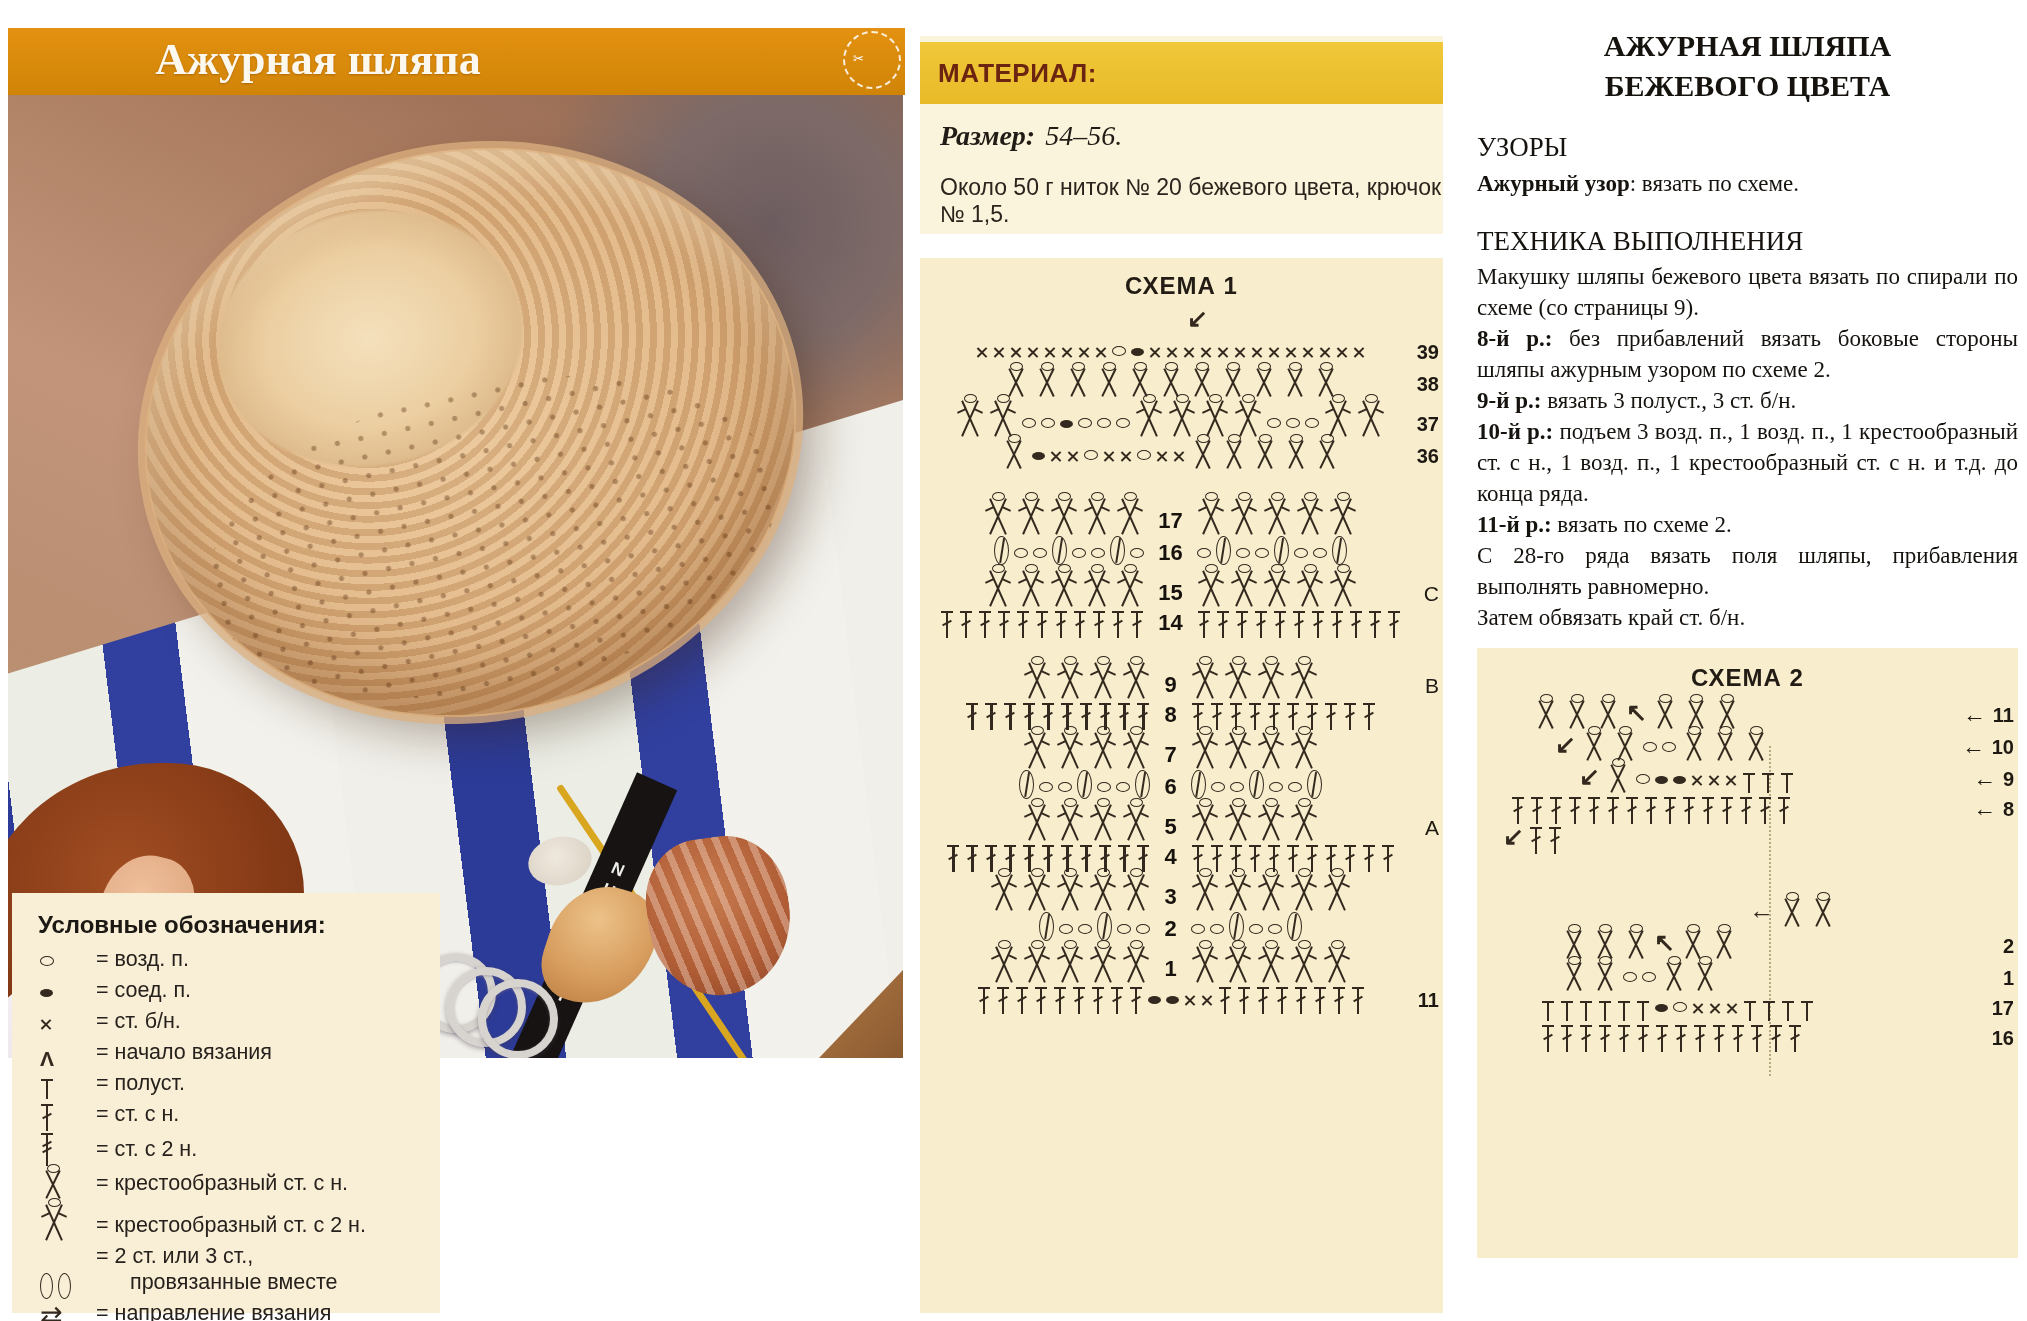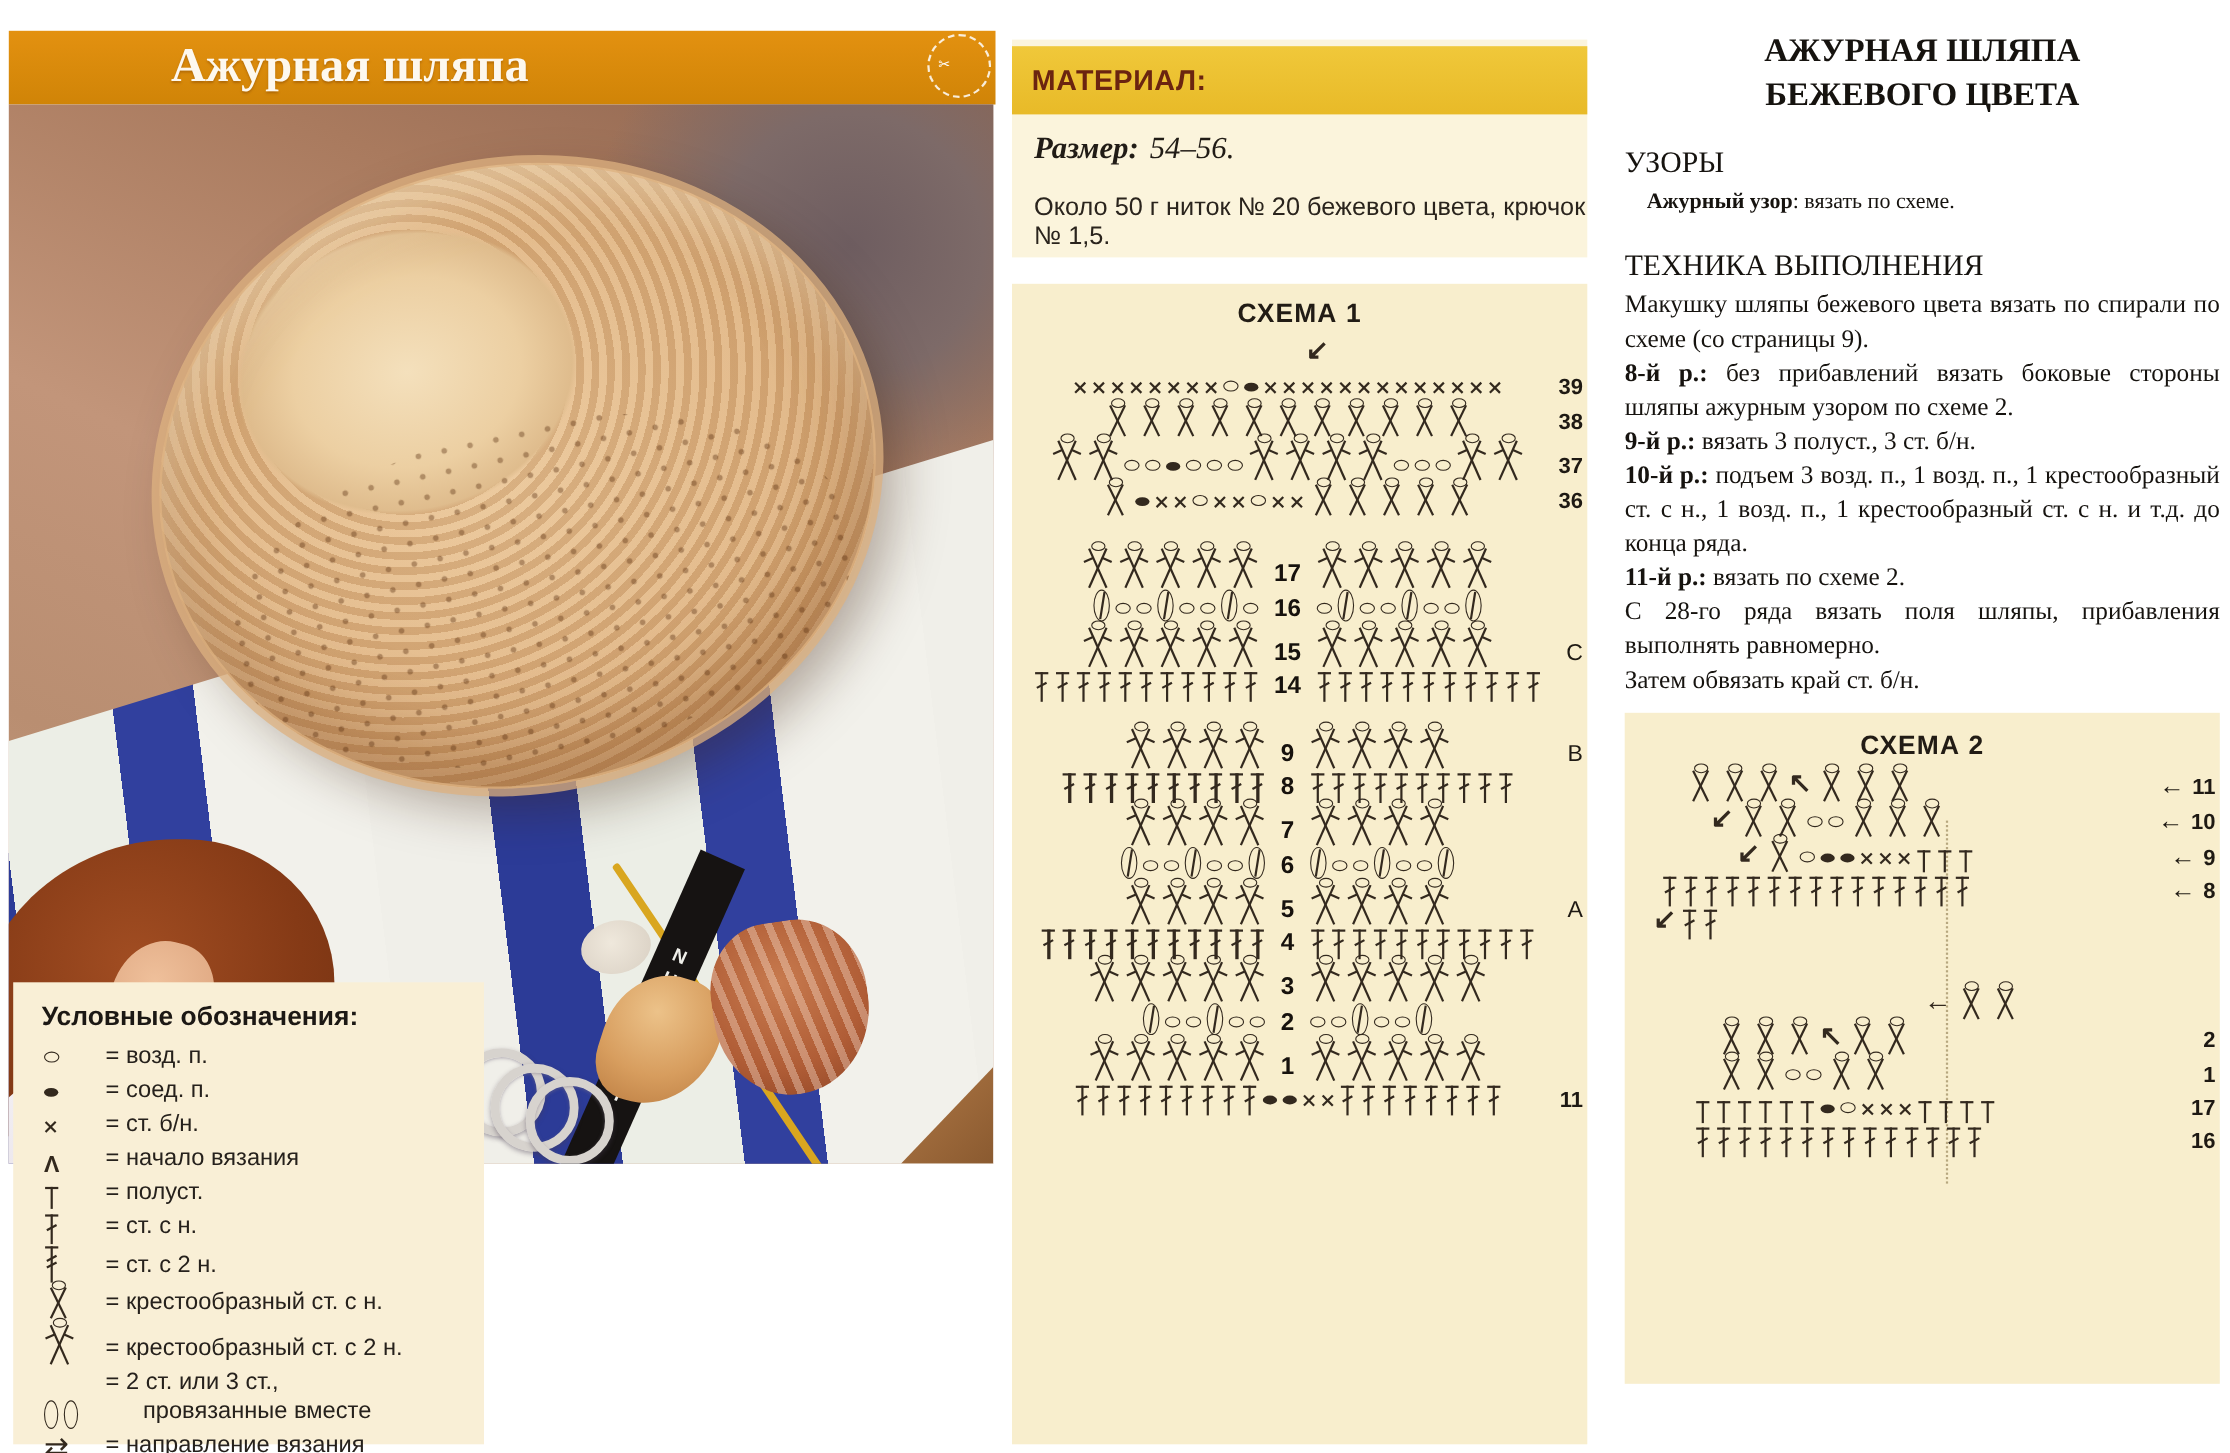--- a/index.html
+++ b/index.html
@@ -127,21 +127,21 @@
   .s-arrowL,.s-arrowUL,.s-arrowDL{font-size:25px;line-height:1;color:var(--ink);margin-bottom:5px;font-weight:600;}
   .s-start{font-weight:700;font-size:21px;line-height:1;color:var(--ink);}
   .s-dir{font-size:27px;line-height:1;color:var(--ink);}
   .s-puff2{display:inline-flex;gap:5px;}
   .s-puff2 u{display:inline-block;width:11px;height:24px;border:1.8px solid var(--ink);border-radius:50%;}
 
   
   .rightcol{position:absolute;left:1477px;top:26px;width:541px;font-family:"Liberation Serif",serif;color:#16130f;}
   .r-title{text-align:center;font-weight:700;font-size:30px;line-height:40px;}
   .r-head{font-weight:400;font-size:27px;margin:26px 0 4px;}
-  .r-patline{font-size:20px;line-height:33px;margin-left:20px;}
+  .r-patline{font-size:23px;line-height:33px;}
   .r-patline b{font-weight:700;}
   .r-paras p{margin:0;font-size:23px;line-height:31px;text-align:justify;}
   .r-paras p b{font-weight:700;}
 </style>
 </head>
 <body>
 
 <div class="page">
 
   <div class="banner">

